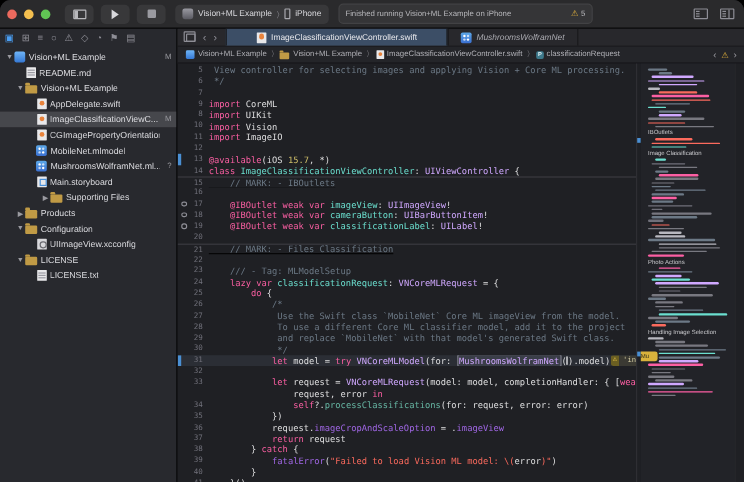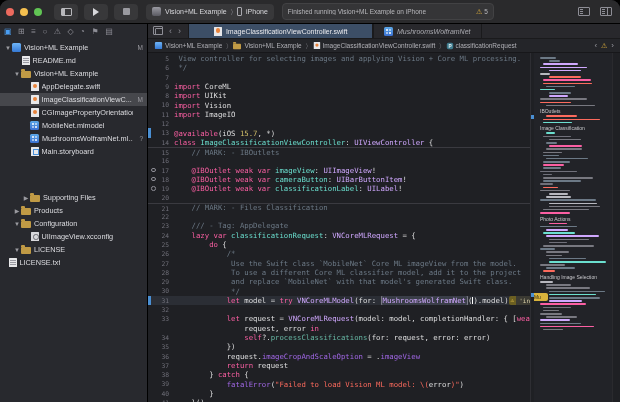--- a/index.html
+++ b/index.html
@@ -78,21 +78,21 @@
   .cico { transform:scale(0.8); transform-origin:center; }
   .sym-p { width:8px; height:8px; border-radius:2px; background:#3E7A8C; color:#E8F4F8; font-size:6px; font-weight:bold; display:flex; align-items:center; justify-content:center; flex:none; }
   .issue-nav { margin-left:auto; display:flex; align-items:center; gap:4px; }
   .issue-nav .arrow { font-size:8px; color:#9A9AA0; }
   .issue-nav .tri { color:#E8B63C; font-size:7px; }
 
   
   .code-wrap { flex:1; display:flex; min-height:0; }
   .code-scroll { flex:1; min-width:0; overflow:hidden; font-family:"DejaVu Sans Mono","Liberation Mono",monospace; font-size:7.3px; padding-top:1px; }
   .crow { height:9.3px; display:flex; align-items:center; position:relative; overflow:hidden; }
-  .crow.sep { border-top:1px solid #3A3A40; }
+  .crow.sep { border-top:1px solid #3A3A40;text-decoration:underline; }
   .crow.hl { background:#2B2E35; }
   .gutter { width:26px; flex:none; position:relative; height:100%; }
   .gutter .num { position:absolute; right:5px; top:0; bottom:0; font-size:6.3px; color:#70707A; line-height:9.3px; }
   .gutter .chg { position:absolute; left:0; top:0; bottom:0; width:2.5px; background:#4A8FD3; }
   .gutter .dot { position:absolute; left:3px; top:2px; width:4.5px; height:4.5px; border:1px solid #8E8E96; border-radius:50%; }
   .ctext { white-space:pre; color:#DFDFE0; flex:none; }
   .c-k { color:#FC5FA3; } .c-t { color:#D0A8FF; } .c-d { color:#6BDFCF; }
   .c-f { color:#67B7A4; } .c-p { color:#A167E6; } .c-s { color:#FC6A5D; }
   .c-n { color:#D0BF69; } .c-c { color:#6C7986; } .c-w { color:#DFDFE0; }
   .c-box { color:#D0A8FF; border:1px solid #7A7A85; border-radius:2px; background:rgba(120,130,150,0.2); padding:0 1px; }
@@ -204,21 +204,21 @@
             <span class="disc"></span>
             <span class="fico model"></span>
             <span class="lbl">MushroomsWolframNet.ml...</span>
             <span class="badge">?</span>
           </div>
           <div class="trow" style="padding-left: 22px;">
             <span class="disc"></span>
             <span class="fico storyboard"></span>
             <span class="lbl">Main.storyboard</span>
           </div>
-          <div class="trow" style="padding-left: 22px; margin-top: 33px;">
+          <div class="trow" style="padding-left: 34px;">
             <span class="disc">▶</span>
             <span class="fico folder"></span>
             <span class="lbl">Supporting Files</span>
           </div>
           <div class="trow" style="padding-left: 13px;">
             <span class="disc">▶</span>
             <span class="fico folder"></span>
             <span class="lbl">Products</span>
           </div>
           <div class="trow" style="padding-left: 13px;">
@@ -229,21 +229,21 @@
           <div class="trow" style="padding-left: 22px;">
             <span class="disc"></span>
             <span class="fico config"></span>
             <span class="lbl">UIImageView.xcconfig</span>
           </div>
           <div class="trow" style="padding-left: 13px;">
             <span class="disc">▼</span>
             <span class="fico folder"></span>
             <span class="lbl">LICENSE</span>
           </div>
-          <div class="trow" style="">
+          <div class="trow" style="padding-left: 22px;">
             <span class="disc"></span>
             <span class="fico doc"></span>
             <span class="lbl">LICENSE.txt</span>
           </div>
         </div>
     </div>
 
     <div class="editor-col">
 
       <div class="tabbar">
@@ -404,21 +404,21 @@
             <div class="crow">
               <span class="gutter">
                 <span class="num">22</span>
               </span>
               <span class="ctext"></span>
             </div>
             <div class="crow">
               <span class="gutter">
                 <span class="num">23</span>
               </span>
-              <span class="ctext"><span class="c-c">    /// - Tag: AppDelegate</span></span>
+              <span class="ctext"><span class="c-c">    /// - Tag: MLModelSetup</span></span>
             </div>
             <div class="crow">
               <span class="gutter">
                 <span class="num">24</span>
               </span>
               <span class="ctext"><span class="c-k">    lazy var</span><span class="c-d"> classificationRequest</span><span class="c-w">: </span><span class="c-t">VNCoreMLRequest</span><span class="c-w"> = {</span></span>
             </div>
             <div class="crow">
               <span class="gutter">
                 <span class="num">25</span>

